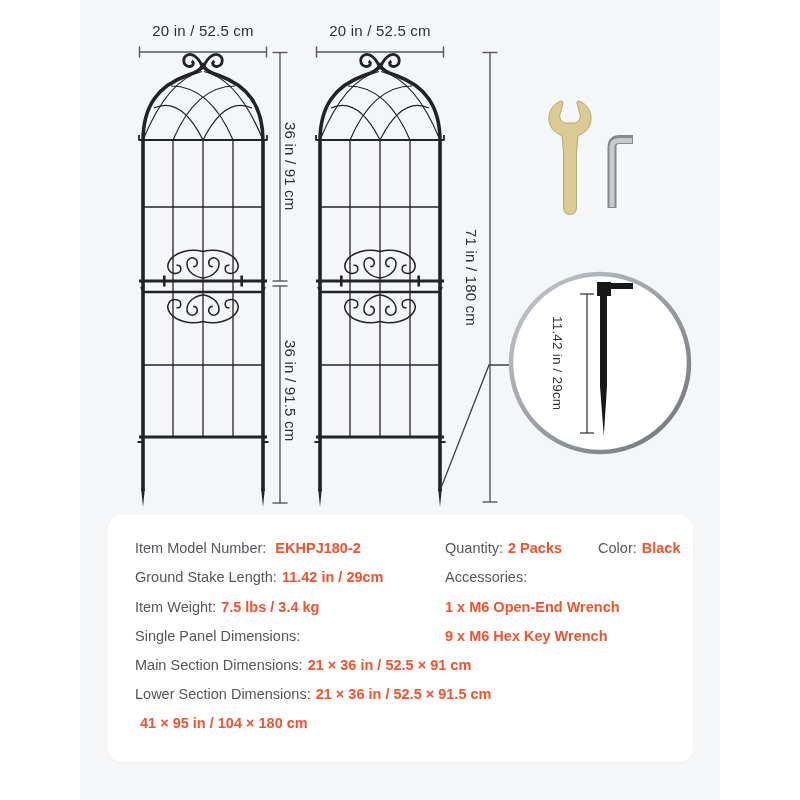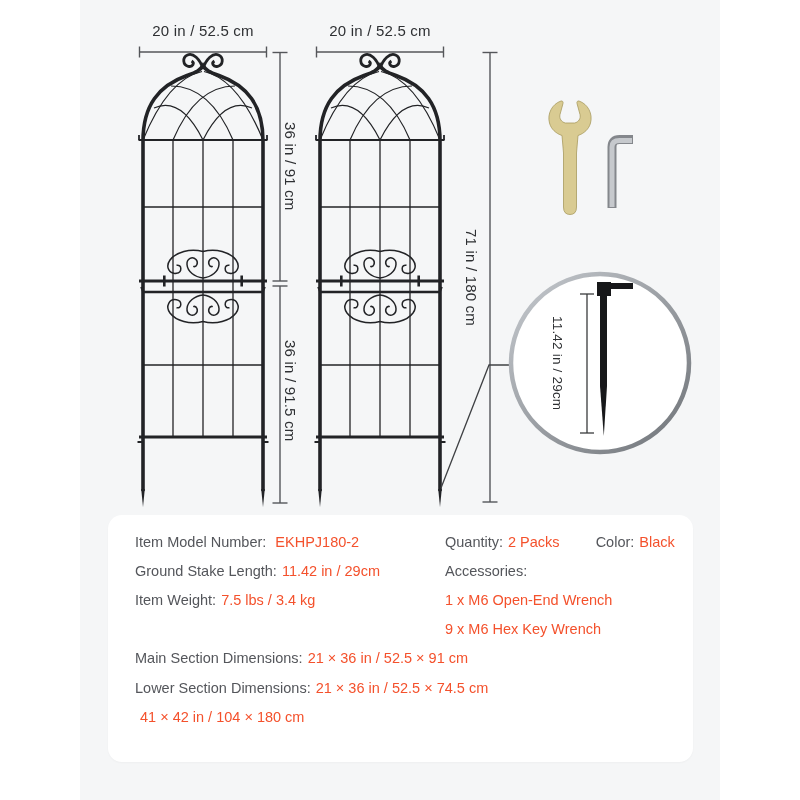--- a/index.html
+++ b/index.html
@@ -10,23 +10,23 @@
   .hlabel{position:absolute;width:130px;text-align:center;font-size:15px;font-weight:500;
           color:#2E3033;letter-spacing:.2px;white-space:nowrap;}
   .vtext{position:absolute;writing-mode:vertical-rl;font-size:15px;font-weight:500;color:#2E3033;
          letter-spacing:.2px;display:flex;justify-content:center;white-space:nowrap;}
   .vtext.small{font-size:13.5px;}
   .card{position:absolute;left:108px;top:515px;width:585px;height:247px;background:#FFFFFF;
         border-radius:14px;box-shadow:0 1px 2px rgba(0,0,0,.03);}
   .col{position:absolute;top:12px;}
   .col-left{left:27px;}
   .col-right{left:337px;}
-  .row{height:29.2px;display:flex;align-items:center;font-size:14.5px;white-space:nowrap;}
+  .row{height:29.2px;display:flex;align-items:flex-end;font-size:14.5px;white-space:nowrap;}
   .lbl{color:#54565B;}
-  .val{color:#F4512C;font-weight:400;margin-left:5px;}
+  .val{color:#F4512C;font-weight:700;margin-left:5px;}
   .val.modelnum{margin-left:9px;}
   .lbl.second{margin-left:36px;}
 </style>
 </head>
 <body>
 
 <div class="stage"></div>
 
 <svg class="art" width="800" height="800" viewBox="0 0 800 800">
   <defs>
@@ -159,31 +159,32 @@
     </div>
     <div class="row">
       <span class="lbl">Ground Stake Length:</span>
       <span class="val">11.42 in / 29cm</span>
     </div>
     <div class="row">
       <span class="lbl">Item Weight:</span>
       <span class="val">7.5 lbs / 3.4 kg</span>
     </div>
     <div class="row">
+      <span class="lbl">Single Panel Dimensions:</span>
     </div>
     <div class="row">
       <span class="lbl">Main Section Dimensions:</span>
       <span class="val">21 × 36 in / 52.5 × 91 cm</span>
     </div>
     <div class="row">
       <span class="lbl">Lower Section Dimensions:</span>
-      <span class="val">21 × 36 in / 52.5 × 74.5 cm</span>
-    </div>
-    <div class="row">
-      <span class="val">41 × 42 in / 104 × 180 cm</span>
+      <span class="val">21 × 36 in / 52.5 × 91.5 cm</span>
+    </div>
+    <div class="row">
+      <span class="val">41 × 95 in / 104 × 180 cm</span>
     </div>
   </div>
   <div class="col col-right">
     <div class="row">
       <span class="lbl">Quantity:</span>
       <span class="val">2 Packs</span>
       <span class="lbl second">Color:</span>
       <span class="val">Black</span>
     </div>
     <div class="row">

